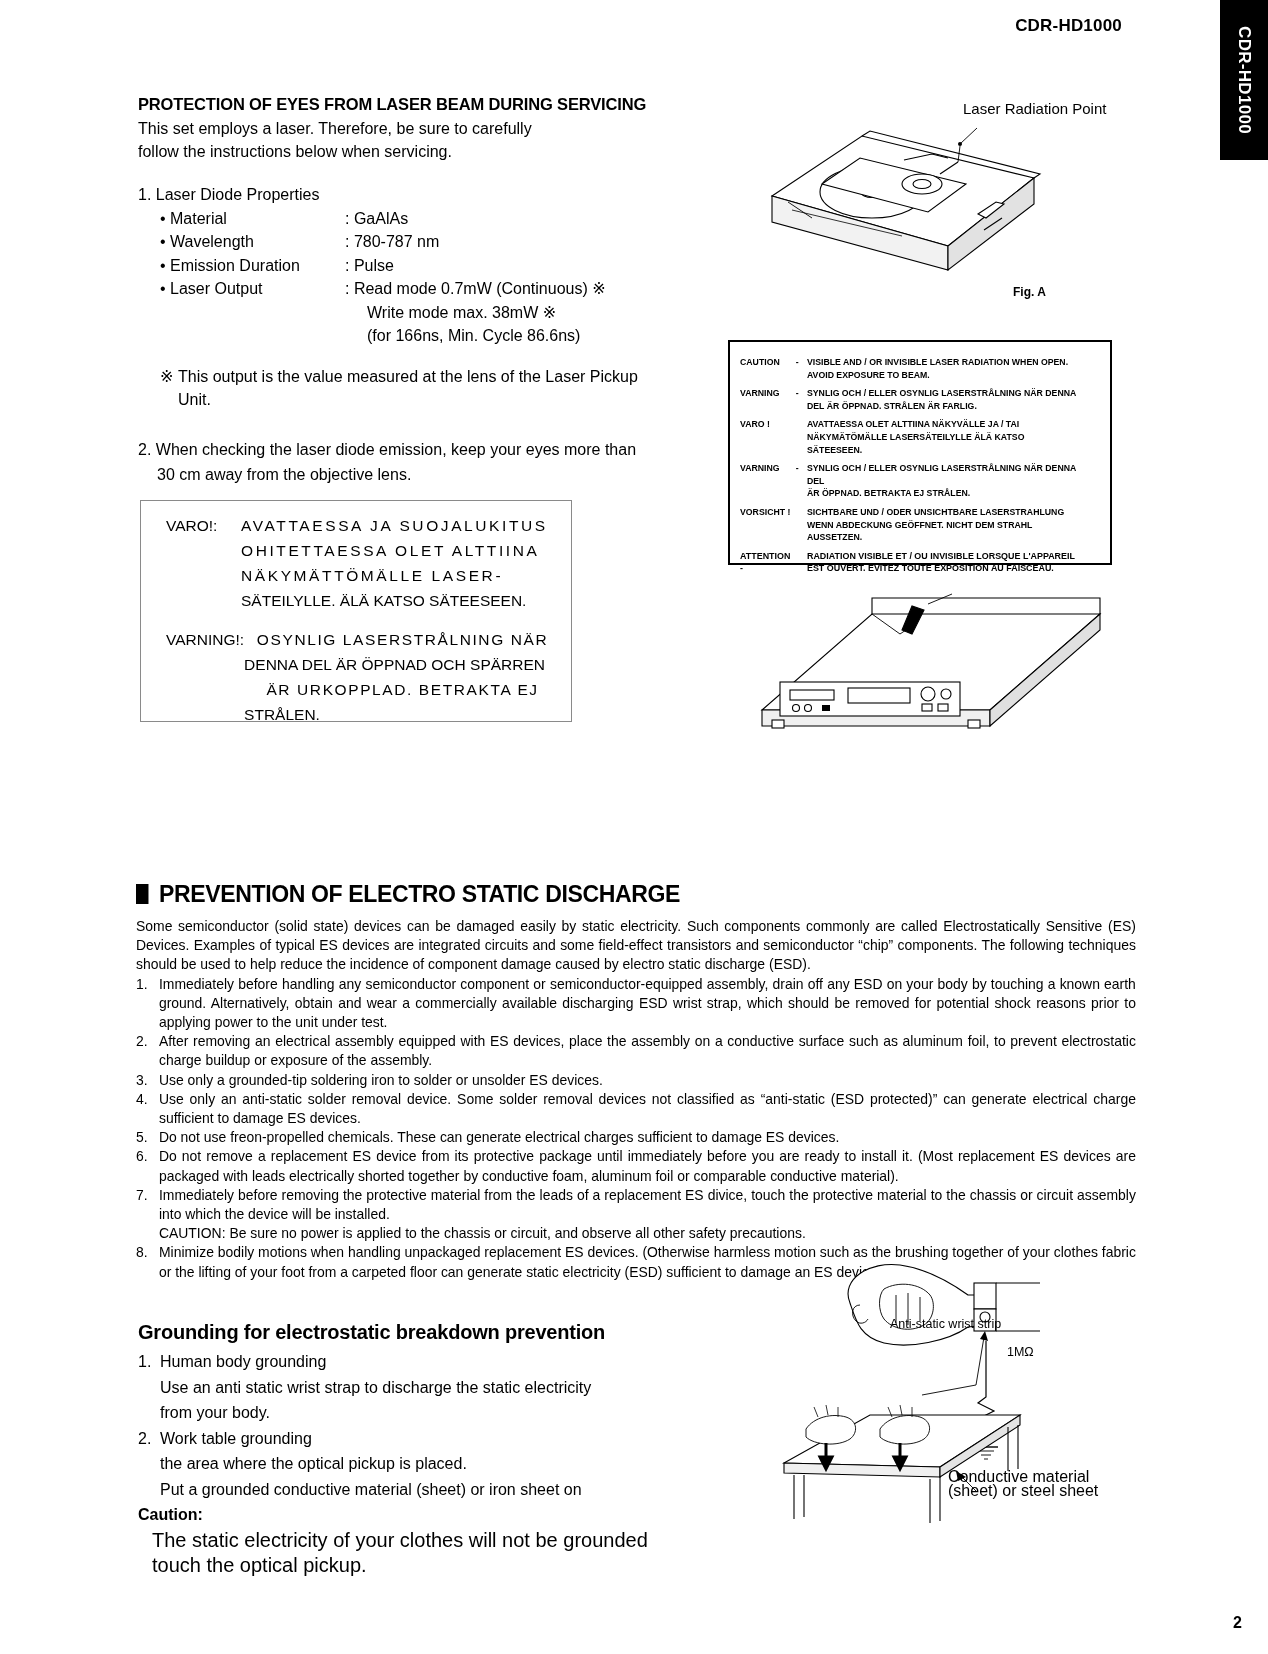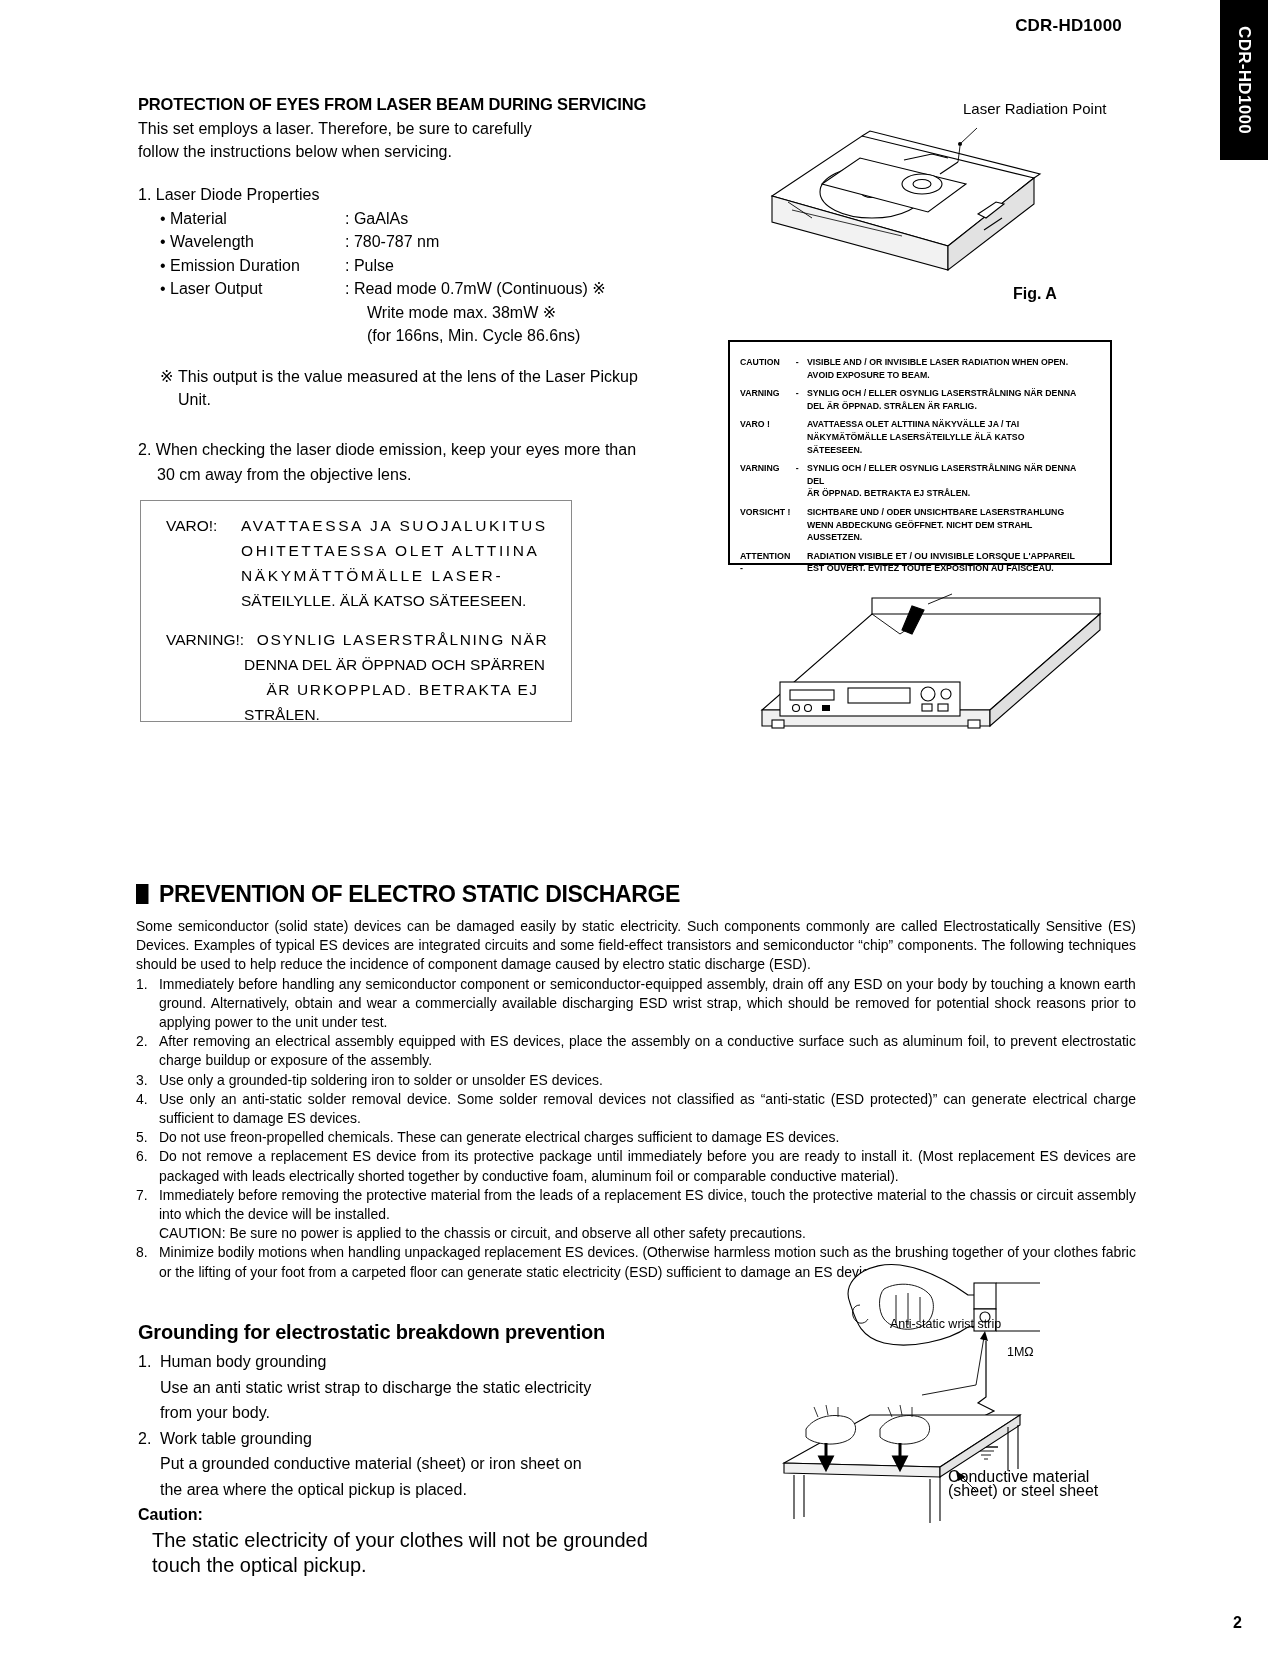--- a/index.html
+++ b/index.html
@@ -58,21 +58,21 @@
   .varo-second{margin-top:14px;}
   .sp{letter-spacing:2.6px;}
   .sp2{letter-spacing:1.6px;text-align:center;}
   .sp0{letter-spacing:0px;}
   .just{display:block;}
 
   
   .figA-label{
     position:absolute;left:963px;top:100px;font-size:15px;
   }
-  .figA-cap{position:absolute;left:1013px;top:285px;font-size:16px;font-weight:bold;}
+  .figA-cap{position:absolute;left:1013px;top:285px;font-size:12px;font-weight:bold;}
   .art-drive{position:absolute;left:752px;top:118px;width:300px;height:165px;}
   .art-deck{position:absolute;left:752px;top:590px;width:360px;height:160px;}
 
   
   .caution-box{
     position:absolute;left:728px;top:340px;width:384px;height:225px;
     border:2px solid #000;box-sizing:border-box;background:#fff;
     padding:14px 8px 0 10px;
   }
   .c-row{display:flex;font-size:9.4px;line-height:12.6px;margin-bottom:6px;
@@ -346,22 +346,22 @@
       <span class="b">
         <span class="sub">Human body grounding</span>
         <span class="sub">Use an anti static wrist strap to discharge the static electricity</span>
         <span class="sub">from your body.</span>
       </span>
     </div>
     <div class="g-item">
       <span class="n">2.</span>
       <span class="b">
         <span class="sub">Work table grounding</span>
+        <span class="sub">the area where the optical pickup is placed.</span>
         <span class="sub">Put a grounded conductive material (sheet) or iron sheet on</span>
-        <span class="sub">the area where the optical pickup is placed.</span>
       </span>
     </div>
     <div class="g-caution">Caution:</div>
     <div class="g-ctext">The static electricity of your clothes will not be grounded</div>
     <div class="g-ctext">touch the optical pickup.</div>
   </div>
 
   <svg class="art-ground" viewBox="0 0 340 280">
     <g fill="none" stroke="#000" stroke-width="1.1">
 

